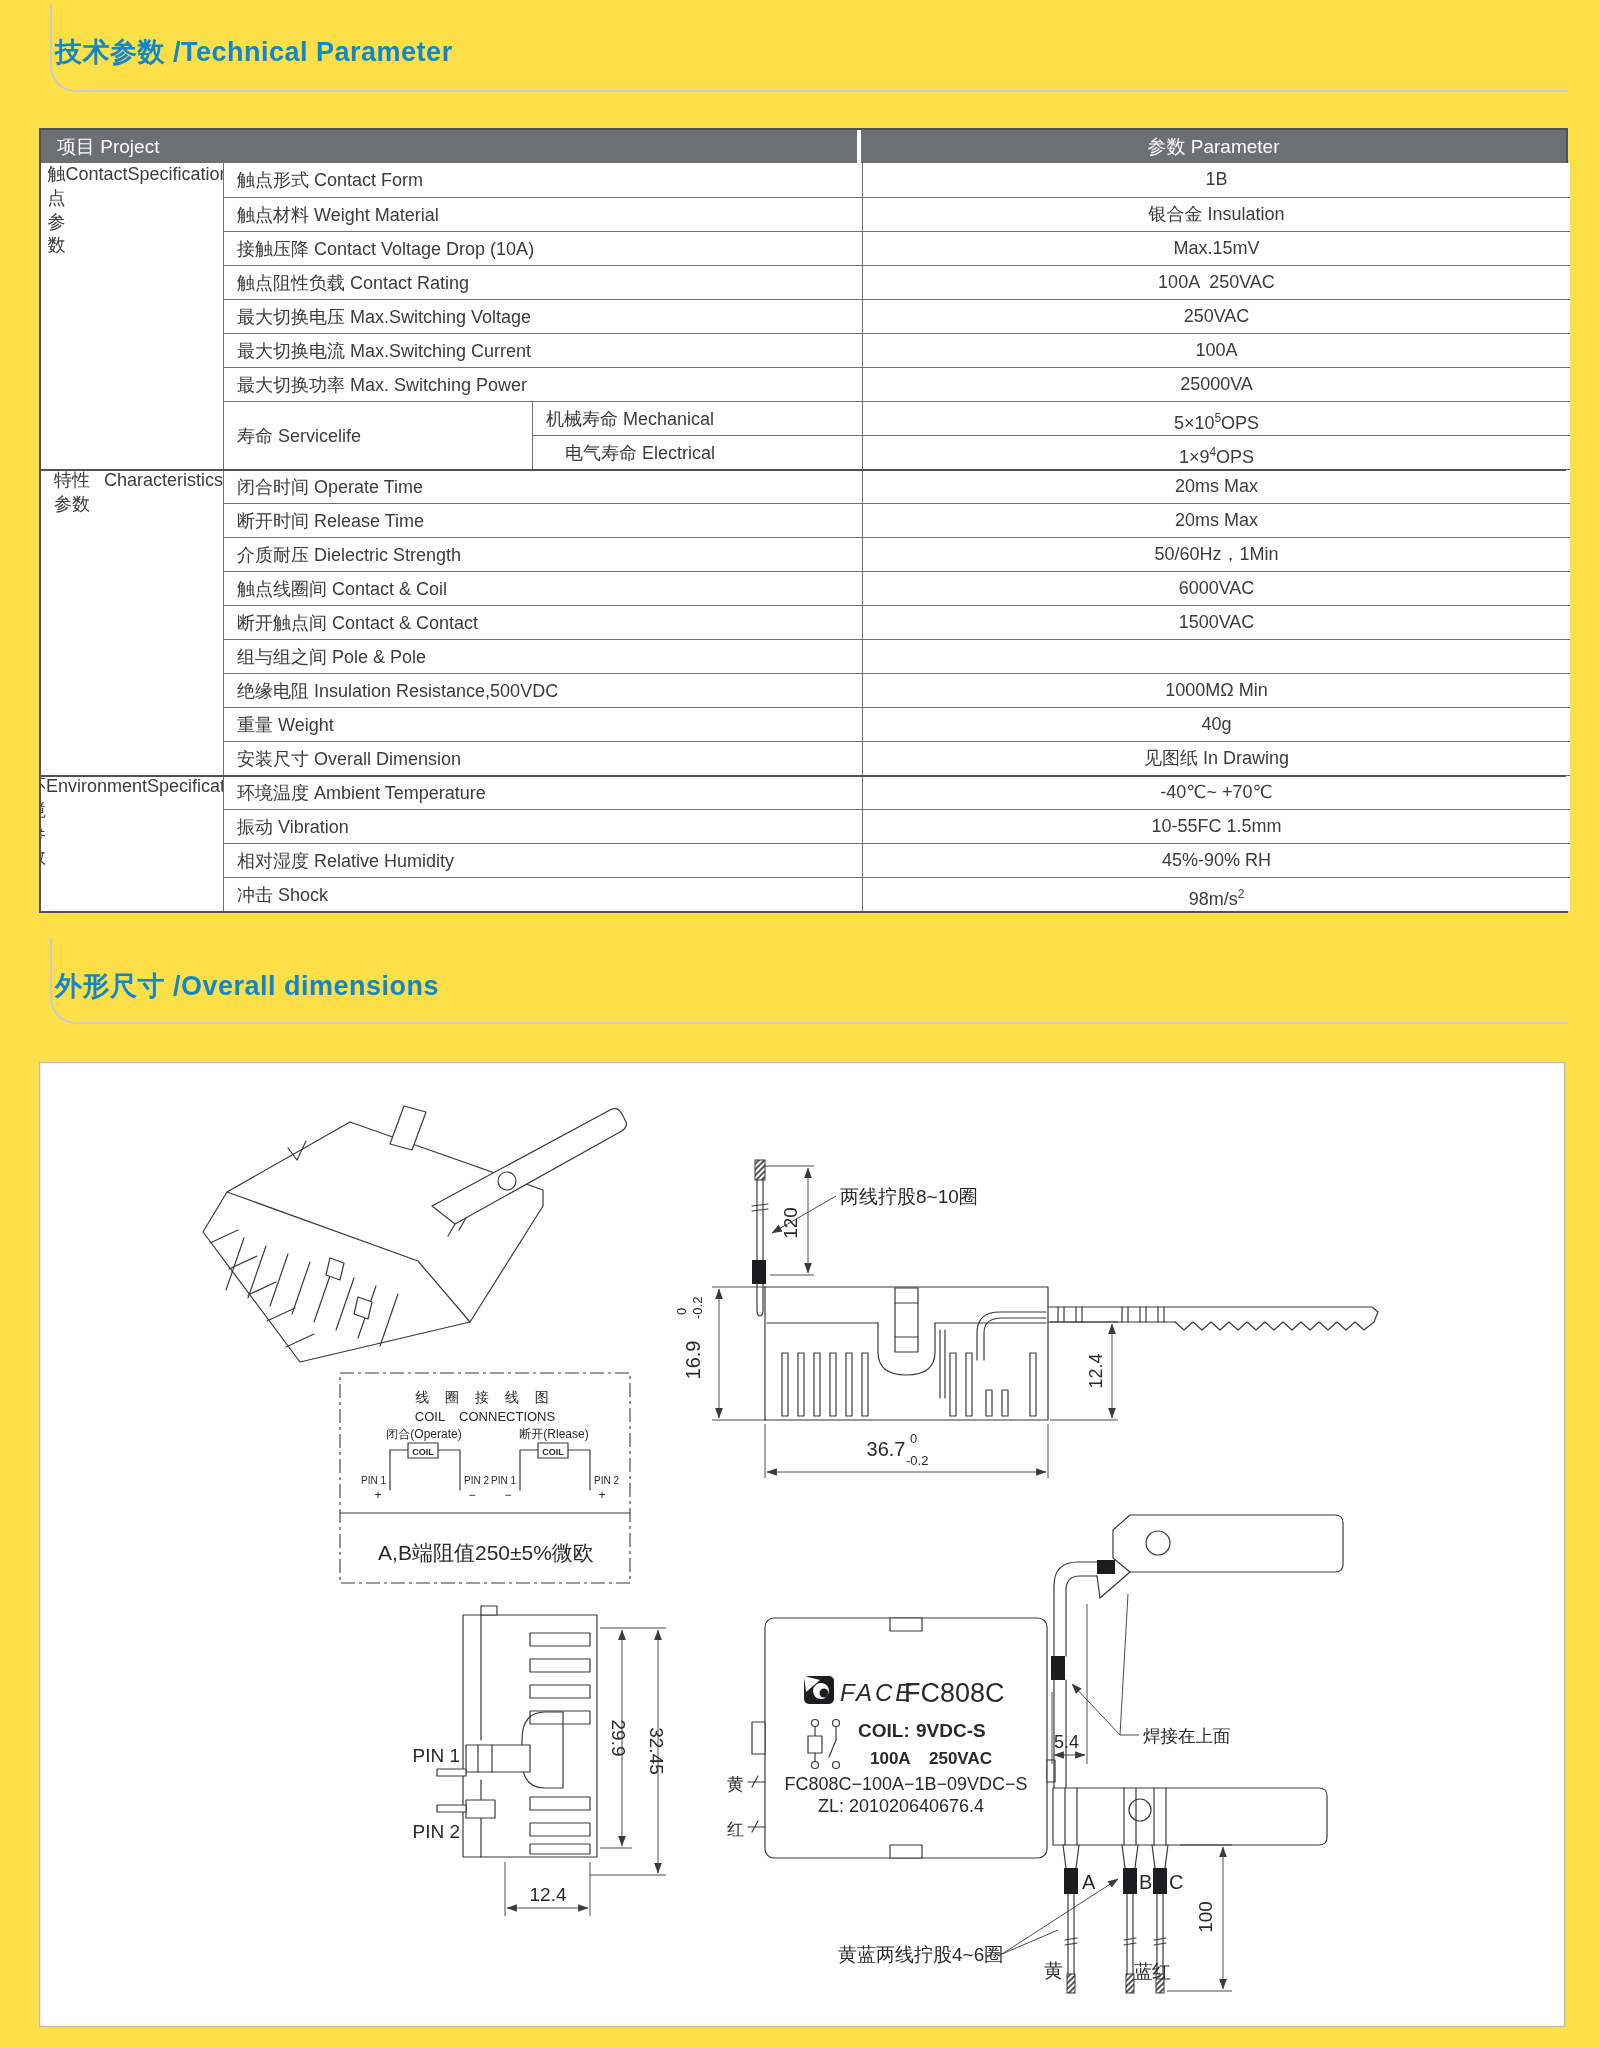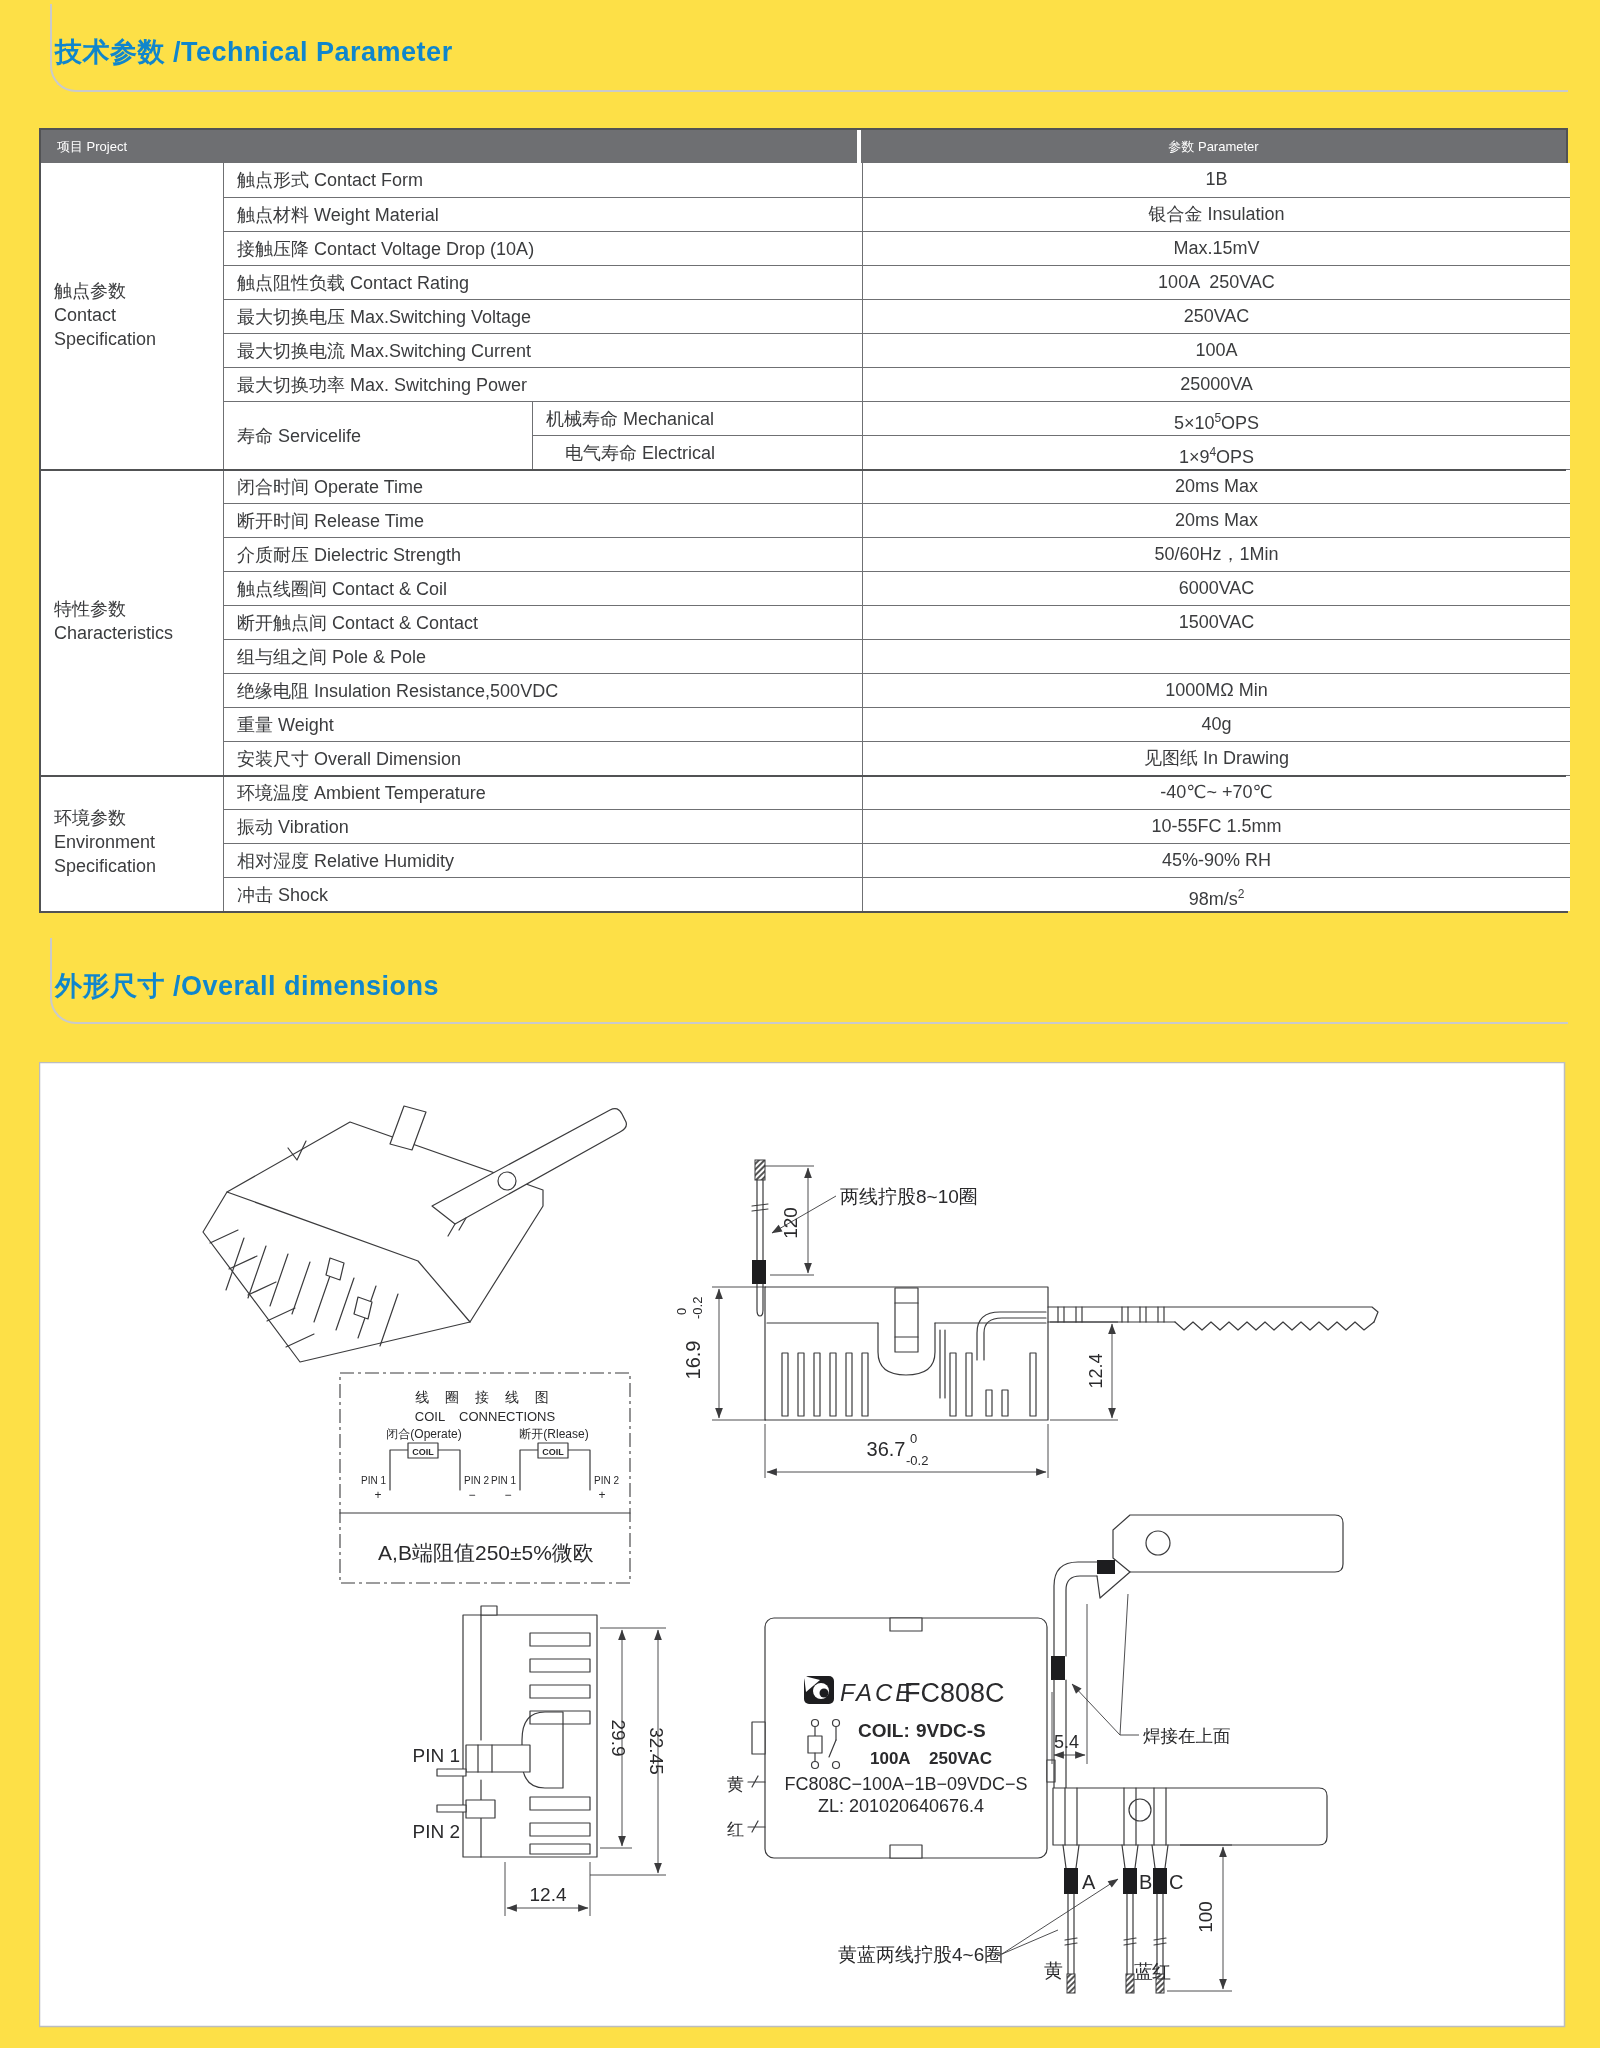--- a/index.html
+++ b/index.html
@@ -3,27 +3,27 @@
 <meta charset="utf-8">
 <style>
   html,body{margin:0;padding:0;background:#e8e8e8}
   .page{position:relative;width:1600px;height:2048px;background:#fde047;
         font-family:"Liberation Sans","DejaVu Sans",sans-serif;overflow:hidden;margin:0 auto}
   .sec-title{position:absolute;left:55px;font-size:27px;font-weight:bold;color:#1086cc;letter-spacing:.5px;white-space:nowrap}
   .corner{position:absolute;border-left:2px solid #c9cacc;border-bottom:2px solid #c9cacc;border-bottom-left-radius:26px}
   
   .ptable{position:absolute;left:39px;top:128px;width:1529px;border:2px solid #515254;box-sizing:border-box;background:#fff}
   .thead{display:flex;height:33px;background:#fff}
-  .th{background:#6e6f72;color:#fff;font-size:13px;line-height:33px;box-sizing:border-box}
+  .th{background:#6e6f72;color:#fff;font-size:19px;line-height:33px;box-sizing:border-box}
   .th1{width:816px;padding-left:16px}
   .thgap{width:4px;background:#fff}
   .th2{flex:1;text-align:center}
   .tbody{position:relative;height:748px;background:#fff}
   .cell{position:absolute;box-sizing:border-box;font-size:18px;color:#3b3c3e;background:#fff;overflow:hidden}
-  .glabel{left:0;width:183px;border-right:1px solid #6f7073;display:flex;flex-direction:column;justify-content:center;padding-left:13px;line-height:1.32}
+  .glabel{left:0;width:183px;border-right:1px solid #6f7073;display:flex;justify-content:center;padding-left:13px;line-height:1.32}
   .c2{display:flex;align-items:center;padding-left:13px;white-space:nowrap}
   .c3{display:flex;align-items:center;padding-left:13px;white-space:nowrap;border-left:1px solid #6f7073}
   .cv{left:821px;width:708px;text-align:center;line-height:33px;white-space:pre;border-left:1px solid #6f7073}
   .bt{border-top:1px solid #6f7073}
   .gline{position:absolute;left:0;width:100%;height:2px;background:#515254;z-index:3}
   sup{font-size:12px}
   
   .drawbox{position:absolute;left:39px;top:1062px;width:1527px;height:966px}
   .drawbox svg{display:block}
   svg text{fill:#2a2a2c;font-family:"Liberation Sans","DejaVu Sans",sans-serif}

